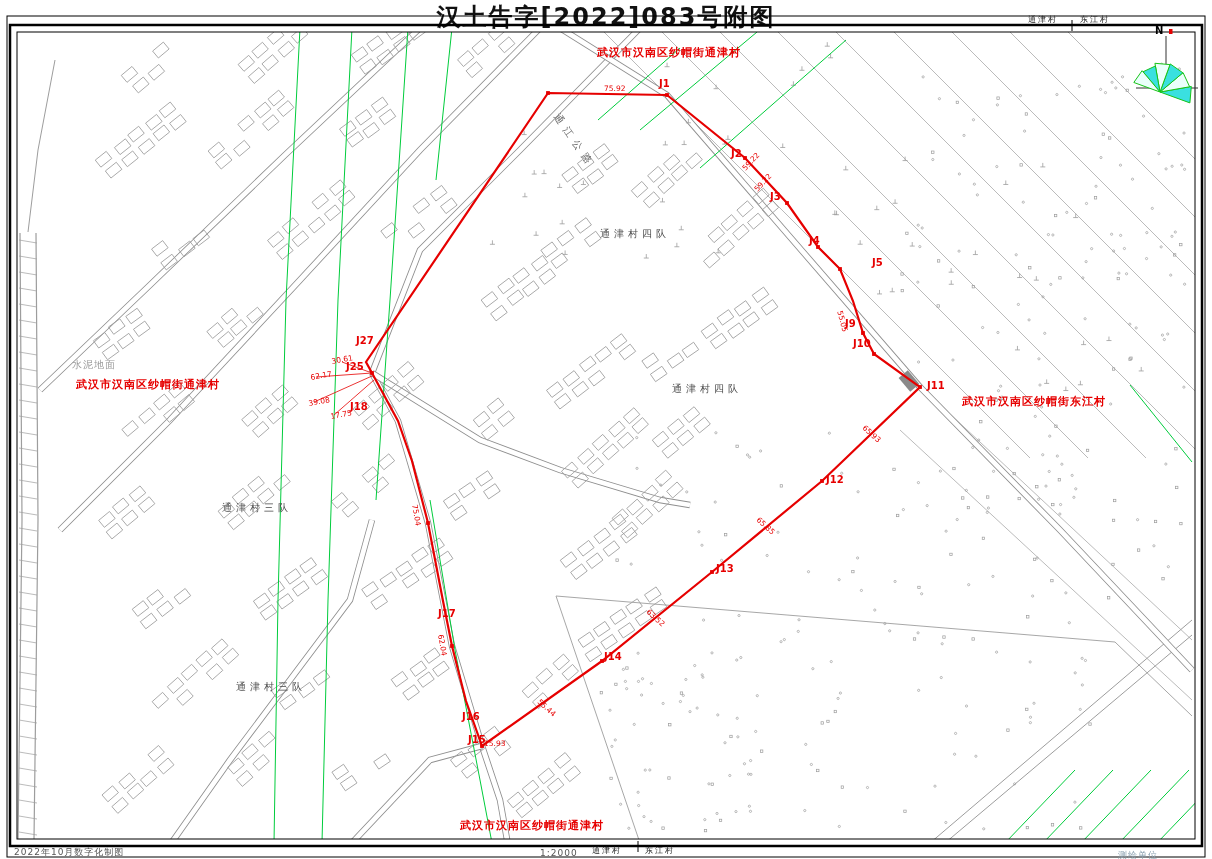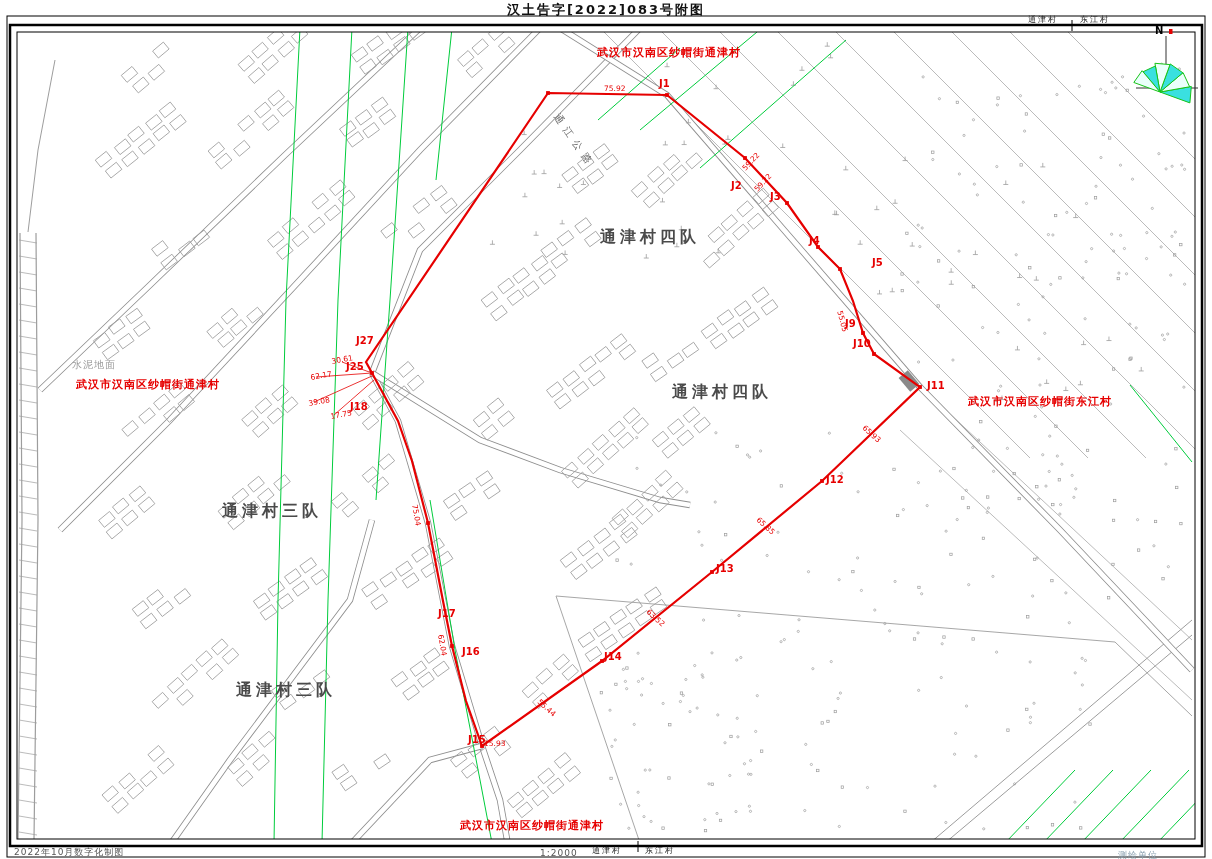--- a/index.html
+++ b/index.html
@@ -1,24 +1,24 @@
 <!DOCTYPE html>
 <html><head>
 <meta charset="utf-8">
 <style>
   html,body{margin:0;padding:0;background:#fff;}
   .page{position:relative;width:1212px;height:859px;background:#ffffff;
         font-family:"DejaVu Sans","Liberation Sans",sans-serif;overflow:hidden;}
   .title{position:absolute;top:1px;left:0;width:100%;text-align:center;
-         font-size:13px;font-weight:bold;color:#111;letter-spacing:2px;}
+         font-size:24px;font-weight:bold;color:#111;letter-spacing:2px;}
   #map-svg{position:absolute;left:0;top:0;}
   #label-layer{position:absolute;left:0;top:0;width:1212px;height:859px;}
   .lbl{position:absolute;white-space:nowrap;transform-origin:0 0;line-height:1;}
   .k-village{color:#e60000;font-weight:bold;font-size:11px;letter-spacing:1px;}
-  .k-place{color:#4a4a4a;font-size:16px;letter-spacing:4px;font-weight:bold;}
+  .k-place{color:#4a4a4a;font-size:10px;letter-spacing:4px;}
   .k-small{color:#9a9a9a;font-size:10px;letter-spacing:1px;}
   .k-road{color:#6a6a6a;font-size:10px;letter-spacing:6px;}
   .k-edge{color:#222;font-size:8px;letter-spacing:2px;}
   .k-jpoint{color:#e60000;font-size:10px;font-weight:bold;}
   .k-dist{color:#e60000;font-size:7.5px;}
   .k-compass{color:#000;font-size:10px;font-weight:bold;}
   .k-footer{color:#555;font-size:9px;letter-spacing:1px;}
   .k-footer-right{color:#8aa0b0;font-size:9px;letter-spacing:1px;}
 </style>
 </head>
@@ -928,45 +928,45 @@
       </g>
     </svg>
 
   <div id="label-layer">
     <span class="lbl k-compass" style="left:1155px;top:26px">N</span>
     <span class="lbl k-footer" style="left:14px;top:848px">2022年10月数字化制图</span>
     <span class="lbl k-footer" style="left:540px;top:849px">1:2000</span>
     <span class="lbl k-footer-right" style="left:1118px;top:851px">测绘单位</span>
   <span class="lbl k-village" style="left: 597px; top: 47px;">武汉市汉南区纱帽街通津村</span>
       <span class="lbl k-village" style="left: 76px; top: 379px;">武汉市汉南区纱帽街通津村</span>
-      <span class="lbl k-village" style="left: 962px; top: 396px; margin-left: 6px;">武汉市汉南区纱帽街东江村</span>
+      <span class="lbl k-village" style="left: 962px; top: 396px;">武汉市汉南区纱帽街东江村</span>
       <span class="lbl k-village" style="left: 460px; top: 820px;">武汉市汉南区纱帽街通津村</span>
       <span class="lbl k-place" style="left: 600px; top: 229px;">通津村四队</span>
       <span class="lbl k-place" style="left: 672px; top: 384px;">通津村四队</span>
       <span class="lbl k-place" style="left: 222px; top: 503px;">通津村三队</span>
       <span class="lbl k-place" style="left: 236px; top: 682px;">通津村三队</span>
       <span class="lbl k-small" style="left: 72px; top: 360px;">水泥地面</span>
       <span class="lbl k-road" style="left: 560px; top: 112px; transform: rotate(55deg);">通江公路</span>
       <span class="lbl k-edge" style="left: 1028px; top: 16px;">通津村</span>
       <span class="lbl k-edge" style="left: 1080px; top: 16px;">东江村</span>
       <span class="lbl k-edge" style="left: 592px; top: 847px;">通津村</span>
       <span class="lbl k-edge" style="left: 645px; top: 847px;">东江村</span>
       <span class="lbl k-jpoint" style="left: 659px; top: 79px;">J1</span>
-      <span class="lbl k-jpoint" style="left: 731px; top: 149px; margin-top: 32px;">J2</span>
+      <span class="lbl k-jpoint" style="left: 731px; top: 149px;">J2</span>
       <span class="lbl k-jpoint" style="left: 770px; top: 192px;">J3</span>
       <span class="lbl k-jpoint" style="left: 809px; top: 236px;">J4</span>
       <span class="lbl k-jpoint" style="left: 872px; top: 258px;">J5</span>
       <span class="lbl k-jpoint" style="left: 845px; top: 319px;">J9</span>
       <span class="lbl k-jpoint" style="left: 853px; top: 339px;">J10</span>
       <span class="lbl k-jpoint" style="left: 927px; top: 381px;">J11</span>
       <span class="lbl k-jpoint" style="left: 826px; top: 475px;">J12</span>
       <span class="lbl k-jpoint" style="left: 716px; top: 564px;">J13</span>
       <span class="lbl k-jpoint" style="left: 604px; top: 652px; text-align: right;">J14</span>
       <span class="lbl k-jpoint" style="left: 468px; top: 735px;">J15</span>
-      <span class="lbl k-jpoint" style="left: 450px; top: 647px; padding-left: 12px;">J16</span>
+      <span class="lbl k-jpoint" style="left: 450px; top: 712px; padding-left: 12px;">J16</span>
       <span class="lbl k-jpoint" style="left: 438px; top: 609px;">J17</span>
       <span class="lbl k-jpoint" style="left: 350px; top: 402px;">J18</span>
       <span class="lbl k-jpoint" style="left: 346px; top: 362px;">J25</span>
       <span class="lbl k-jpoint" style="left: 356px; top: 336px;">J27</span>
       <span class="lbl k-dist" style="left: 604px; top: 85px;">75.92</span>
       <span class="lbl k-dist" style="left: 741px; top: 167px; transform: rotate(-47deg);">59.22</span>
       <span class="lbl k-dist" style="left: 753px; top: 188px; transform: rotate(-47deg);">59.22</span>
       <span class="lbl k-dist" style="left: 843px; top: 310px; transform: rotate(75deg);">55.05</span>
       <span class="lbl k-dist" style="left: 866px; top: 424px; transform: rotate(42deg);">65.93</span>
       <span class="lbl k-dist" style="left: 760px; top: 516px; transform: rotate(42deg);">65.85</span>

